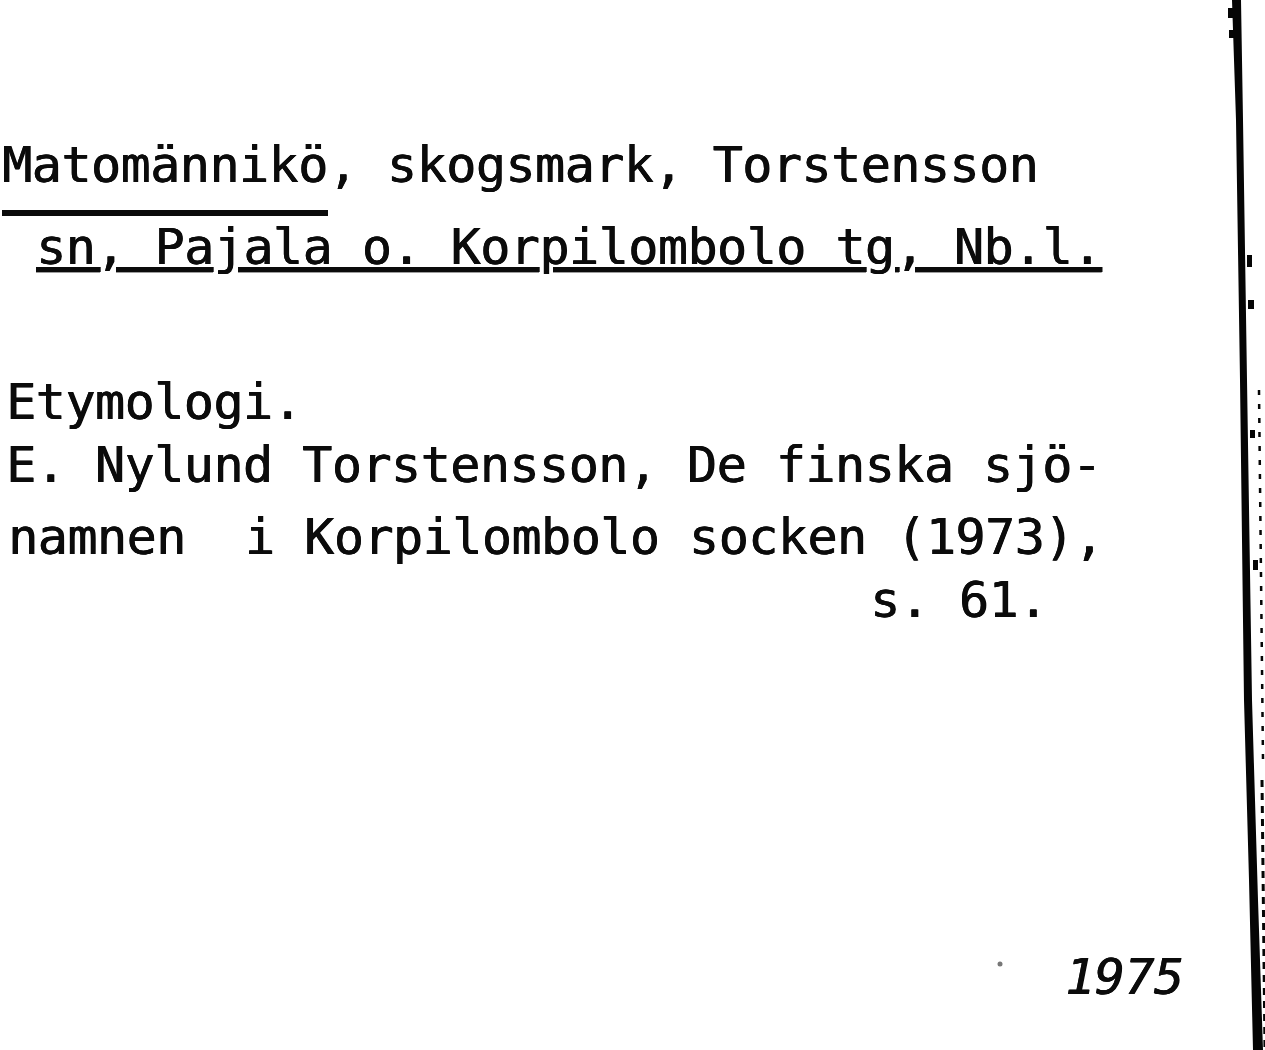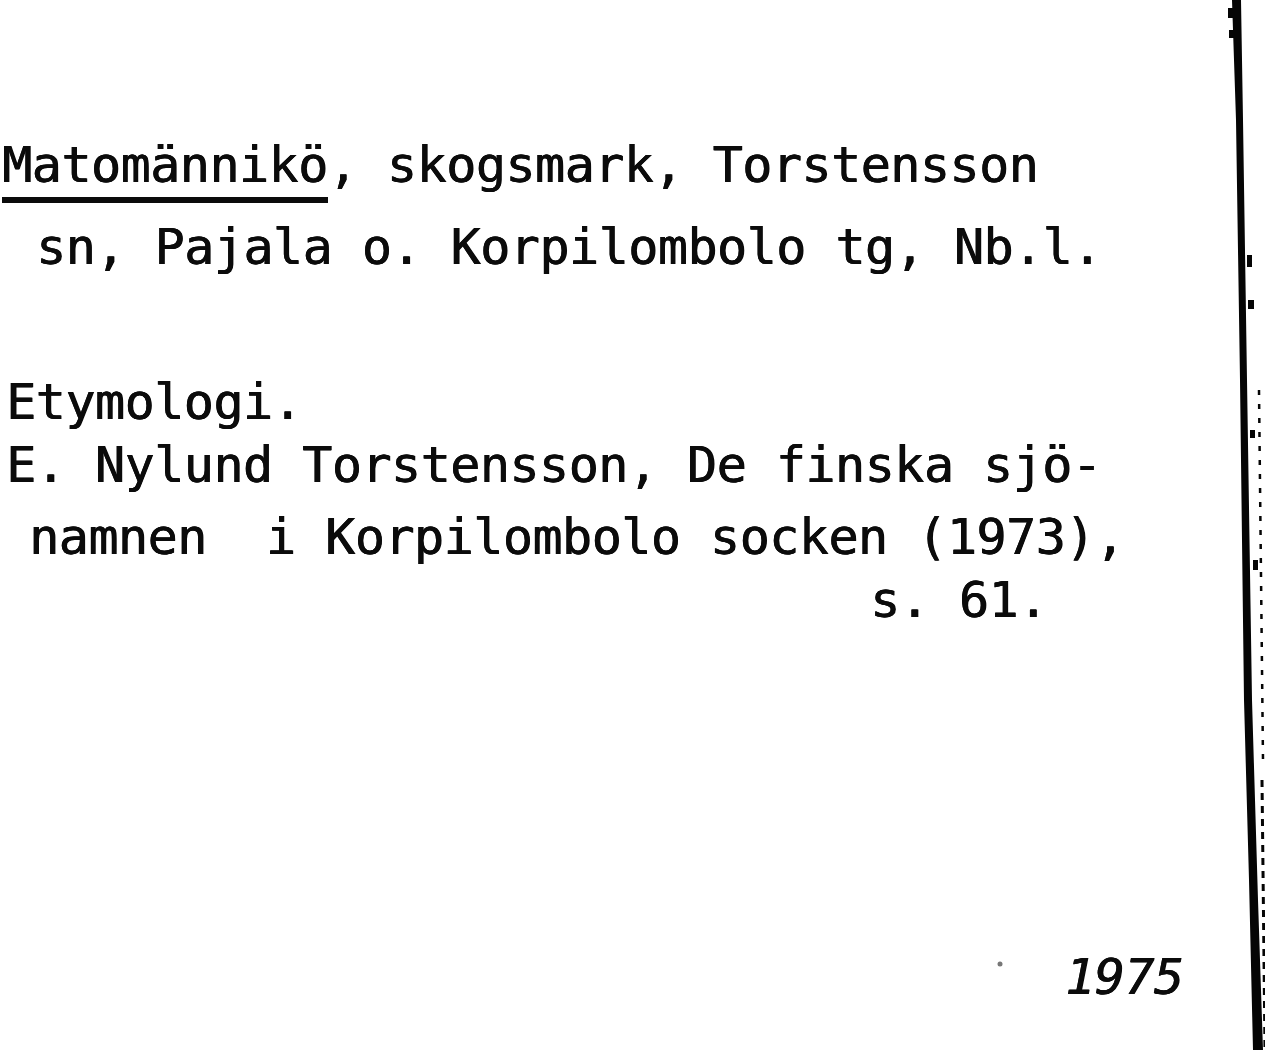--- a/index.html
+++ b/index.html
@@ -21,45 +21,45 @@
   .tline {
     position: absolute;
     font-size: 50px;
     line-height: 1;
     letter-spacing: -0.5px;
     white-space: pre;
     text-shadow: 0.7px 0 0 currentColor, 0 0.4px 0 currentColor;
   }
   .headword {
     border-bottom: 6px solid #0b0b0b;
-    padding-bottom: 3px;
+    padding-bottom: 16px;
   }
   .edge-svg {
     position: absolute;
     top: 0;
     left: 0;
     width: 1265px;
     height: 1050px;
     pointer-events: none;
   }
 </style>
 </head>
 <body>
 
 <div class="card">
 
   <div class="tline" style="left:2px; top:140px;"><span class="headword">Matomännikö</span><span>, skogsmark, Torstensson</span></div>
 
-  <div class="tline" style="left:36px; top:222px;">sn, Pajala o. Korpilombolo tg, Nb.l.</div>
+  <div class="tline" style="left:36px; top:222px;text-decoration:underline;">sn, Pajala o. Korpilombolo tg, Nb.l.</div>
 
   <div class="tline" style="left:6px; top:440px;">E. Nylund Torstensson, De finska sjö-</div>
 
   <div class="tline" style="left:6px; top:377px;">Etymologi.</div>
 
-  <div class="tline" style="left:8px; top:512px;margin-left:21px;">namnen  i Korpilombolo socken (1973),</div>
+  <div class="tline" style="left:8px; top:512px;">namnen  i Korpilombolo socken (1973),</div>
 
   <div class="tline" style="left:870px; top:575px;">s. 61.</div>
 
 
   <div class="tline" style="left:1065px; top:952px;font-style:italic;">1975</div>
 
   <svg class="edge-svg" width="1265" height="1050" viewBox="0 0 1265 1050" xmlns="http://www.w3.org/2000/svg">
     <polygon fill="#050505" points="1232,0 1241,0 1243,120 1247,380 1252,700 1258,900 1263,1050 1253,1050 1249,880 1244,700 1240,380 1236,120"></polygon>
     <rect x="1228" y="8" width="6" height="10" fill="#050505"></rect>
     <rect x="1229" y="30" width="5" height="8" fill="#050505"></rect>

